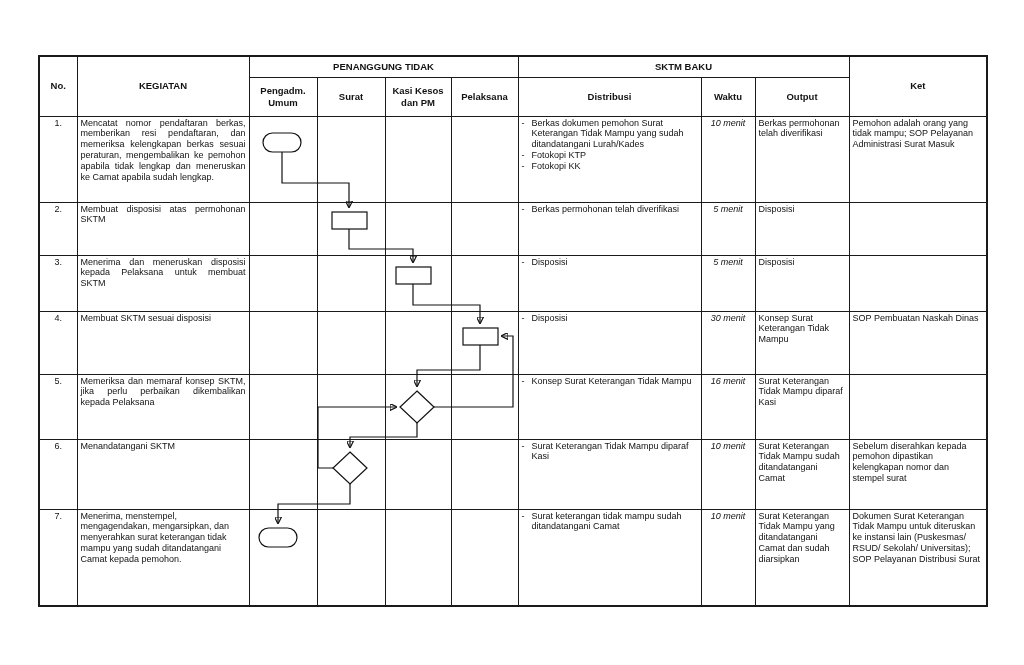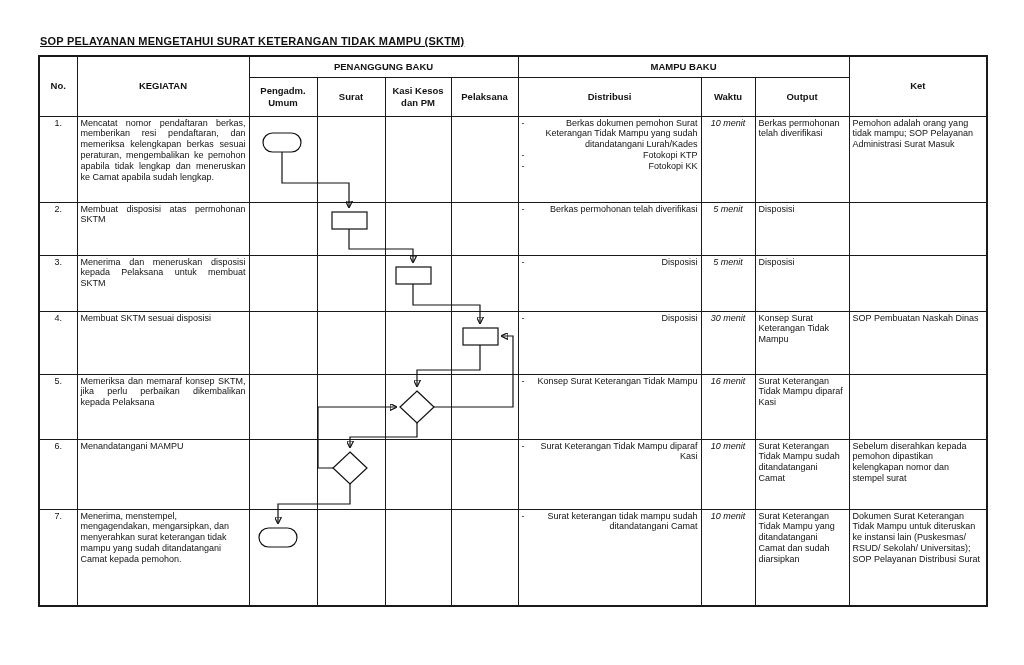--- a/index.html
+++ b/index.html
@@ -24,51 +24,50 @@
   table.sop thead th {
     text-align:center; vertical-align:middle; font-weight:bold; font-size:9.5px;
     padding:1px 2px;
   }
   td.c-no { text-align:center; padding-top:2px; }
   td.c-keg { text-align:justify; padding-top:2px;margin-left:18px; }
   td.c-waktu { text-align:center; padding-top:2px;font-style:italic; }
   td.c-kel, td.c-out, td.c-ket { padding-top:2px; }
   .bullet { display:flex; align-items:flex-start; }
   .bullet .dash { flex:0 0 10px; }
-  .bullet .txt { flex:1;text-align:right; }
+  .bullet .txt { flex:1; }
   svg.flow { position:absolute; left:38px; top:55px; pointer-events:none; }
   svg.flow path { fill:none; stroke:#111; stroke-width:1.2; }
   svg.flow rect, svg.flow polygon { fill:#ffffff; stroke:#111; stroke-width:1.2; }
 </style>
 </head>
 <body>
 
 <div class="page">
 
-  <div class="title">SOP PELAYANAN MENGETAHUI SURAT KETERANGAN TIDAK MAMPU (SKTM)</div>
 
   <table class="sop">
     <colgroup>
       <col style="width:38px">
         <col style="width:172px">
         <col style="width:68px">
       <col style="width:68px">
         <col style="width:66px">
         <col style="width:67px">
       <col style="width:183px">
         <col style="width:54px">
         <col style="width:94px">
       <col style="width:138px">
     </colgroup>
     <thead>
       <tr style="height:21px">
         <th rowspan="2">No.</th>
         <th rowspan="2">KEGIATAN</th>
-        <th colspan="4">PENANGGUNG BAKU</th>
-        <th colspan="3">MAMPU BAKU</th>
+        <th colspan="4">PENANGGUNG TIDAK</th>
+        <th colspan="3">SKTM BAKU</th>
         <th rowspan="2">Ket</th>
       </tr>
       <tr style="height:39px">
         <th>Pengadm. Umum</th>
         <th>Surat</th>
         <th>Kasi Kesos dan PM</th>
         <th>Pelaksana</th>
         <th>Distribusi</th>
         <th>Waktu</th>
         <th>Output</th>
@@ -163,21 +162,21 @@
               <span class="dash">-</span>
               <span class="txt">Konsep Surat Keterangan Tidak Mampu</span>
             </div>
         </td>
         <td class="c-waktu">16 menit</td>
         <td class="c-out">Surat Keterangan Tidak Mampu diparaf Kasi</td>
         <td class="c-ket"></td>
       </tr>
       <tr style="height:70px">
         <td class="c-no">6.</td>
-        <td class="c-keg">Menandatangani MAMPU</td>
+        <td class="c-keg">Menandatangani SKTM</td>
         <td></td>
         <td></td>
         <td></td>
         <td></td>
         <td class="c-kel">
           <div class="bullet">
               <span class="dash">-</span>
               <span class="txt">Surat Keterangan Tidak Mampu diparaf Kasi</span>
             </div>
         </td>

